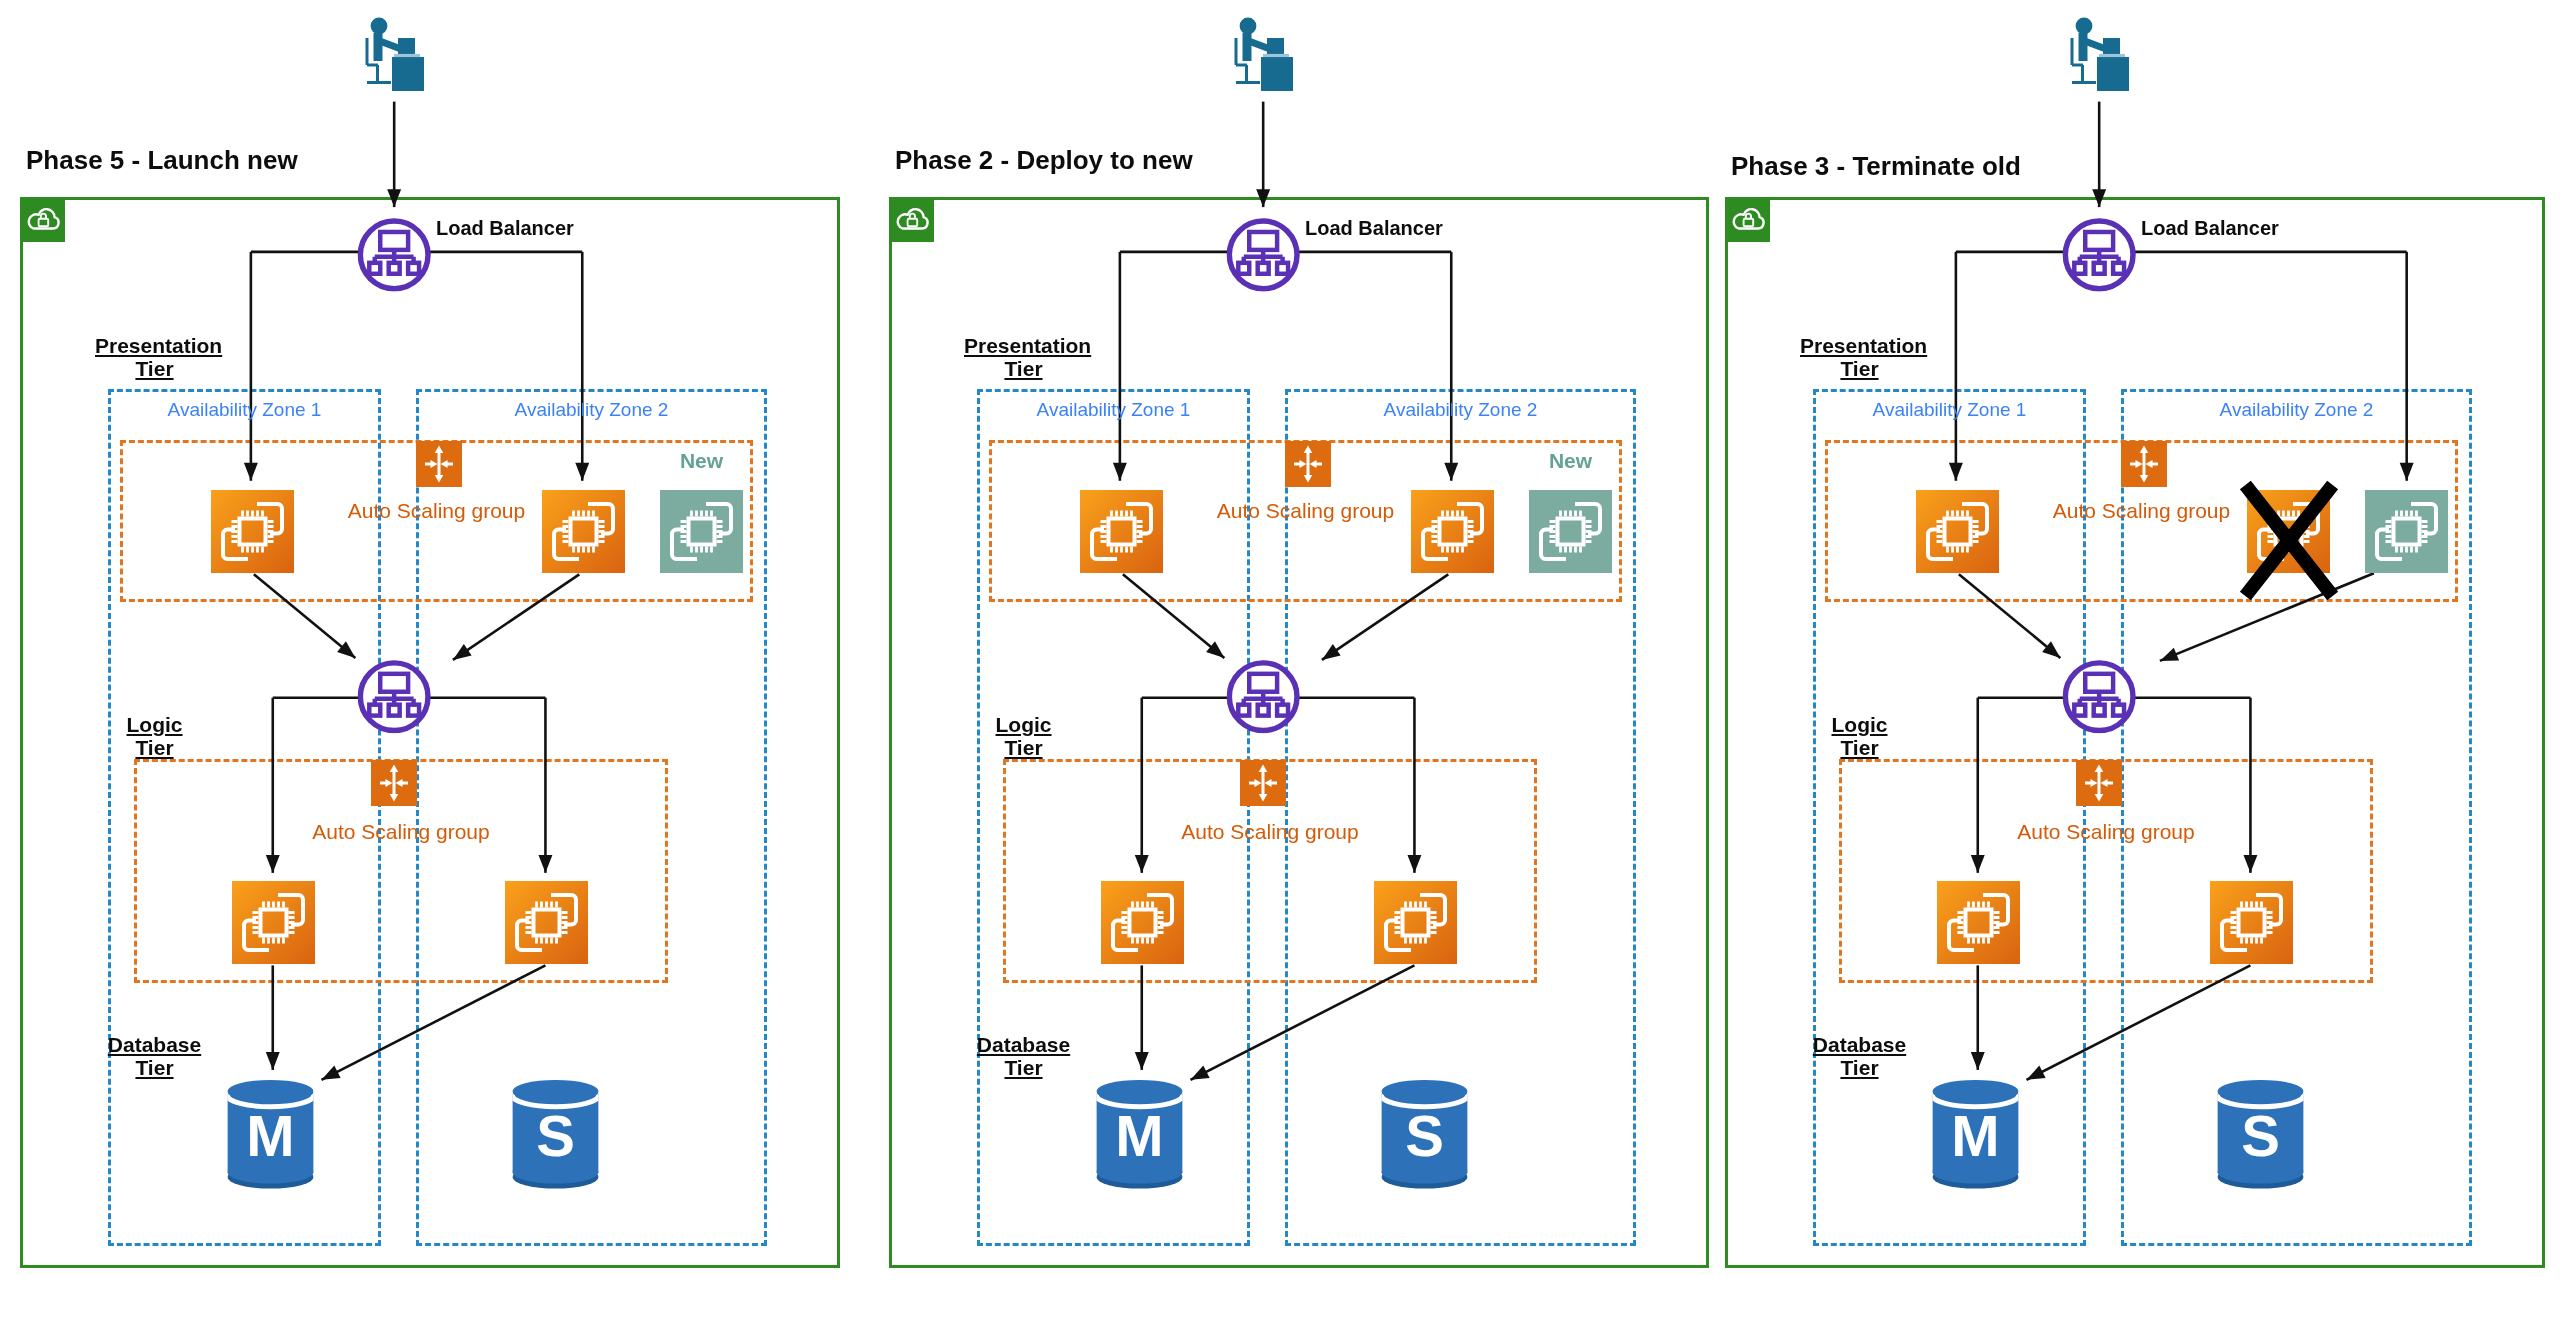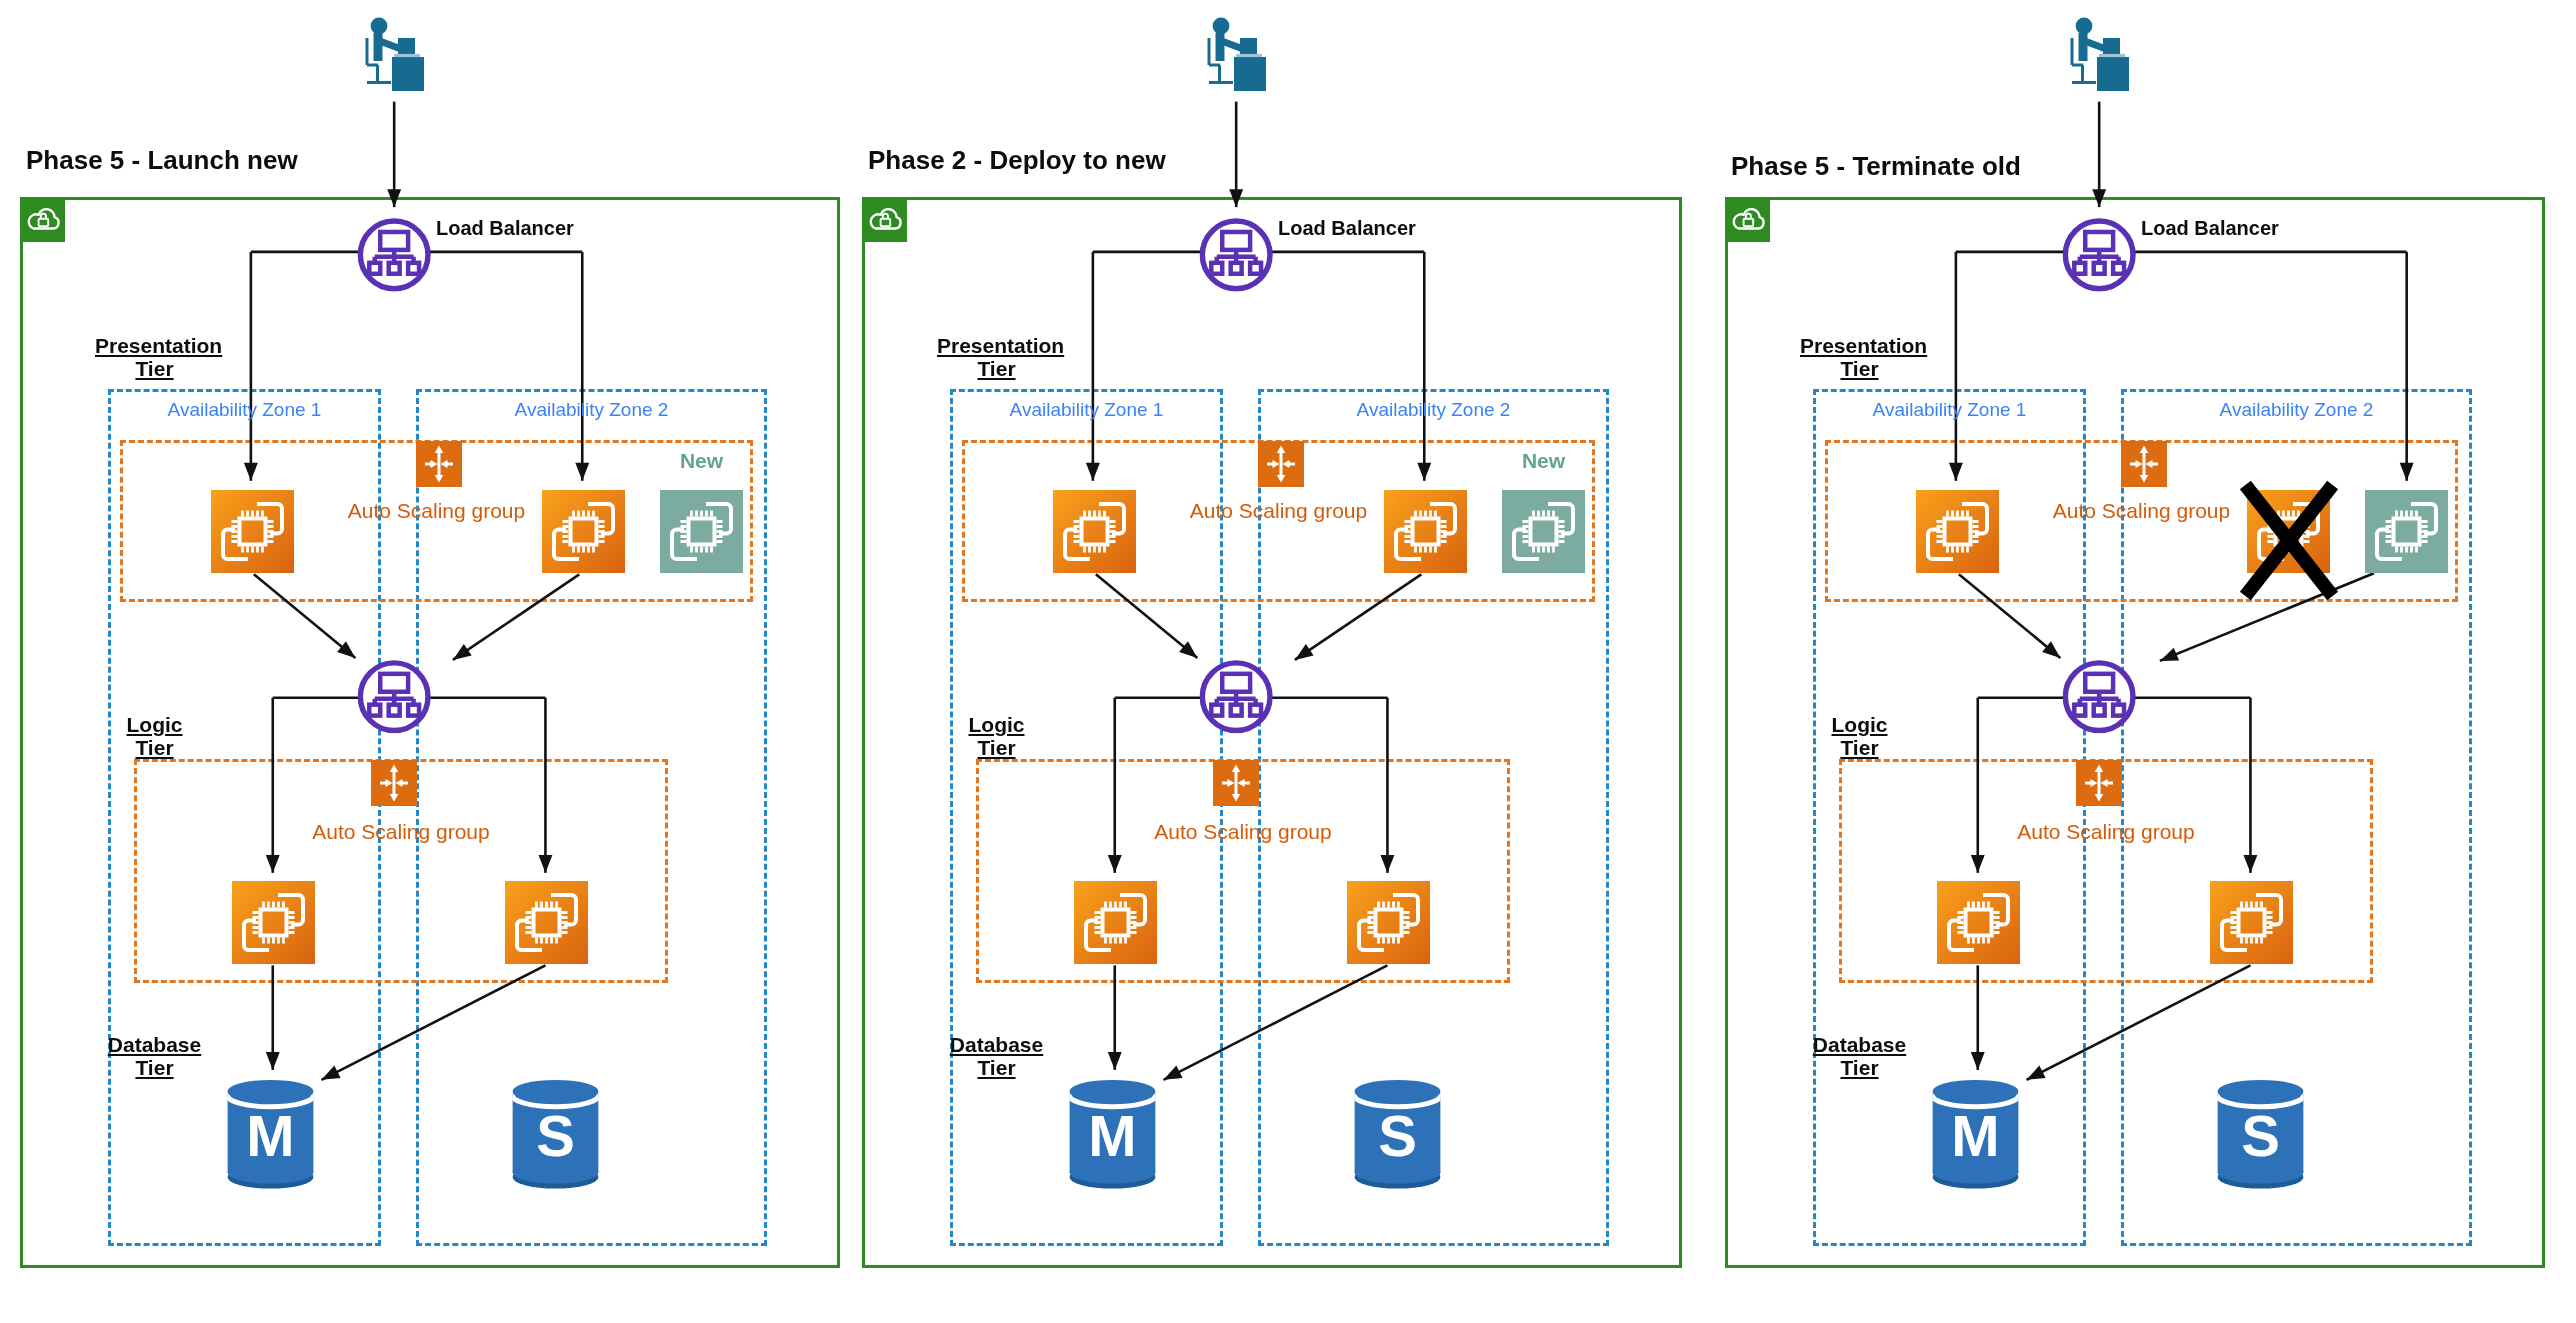--- a/index.html
+++ b/index.html
@@ -206,21 +206,21 @@
       </span>
     <span class="icon" style="left:492px;top:881px">
         <svg width="87" height="111" viewBox="0 0 87 112">
           <use href="#dbcyl"></use>
         </svg>
       </span>
     <span class="db-letter" style="left:207px;top:910px">M</span>
     <span class="db-letter" style="left:492px;top:910px">S</span>
   </section>
 
-  <section class="phase" style="left:862px">
+  <section class="phase" style="left:889px">
     <h2 class="phase-title">Phase 2 - Deploy to new</h2>
     <div class="panel"></div>
     <span class="icon" style="left:1px;top:1px">
         <svg width="44" height="44" viewBox="0 0 44 44">
           <use href="#cloudlock"></use>
         </svg>
       </span>
     <span class="icon" style="left:344px;top:-181px">
         <svg width="60" height="84" viewBox="0 0 60 84">
           <use href="#userdesk"></use>
@@ -314,21 +314,21 @@
     <span class="icon" style="left:492px;top:881px">
         <svg width="87" height="111" viewBox="0 0 87 112">
           <use href="#dbcyl"></use>
         </svg>
       </span>
     <span class="db-letter" style="left:207px;top:910px">M</span>
     <span class="db-letter" style="left:492px;top:910px">S</span>
   </section>
 
   <section class="phase" style="left:1725px">
-    <h2 class="phase-title" style="top:-46px">Phase 5 - Terminate old</h2>
+    <h2 class="phase-title" style="top:-46px">Phase 3 - Terminate old</h2>
     <div class="panel"></div>
     <span class="icon" style="left:1px;top:1px">
         <svg width="44" height="44" viewBox="0 0 44 44">
           <use href="#cloudlock"></use>
         </svg>
       </span>
     <span class="icon" style="left:344px;top:-181px">
         <svg width="60" height="84" viewBox="0 0 60 84">
           <use href="#userdesk"></use>
         </svg>

